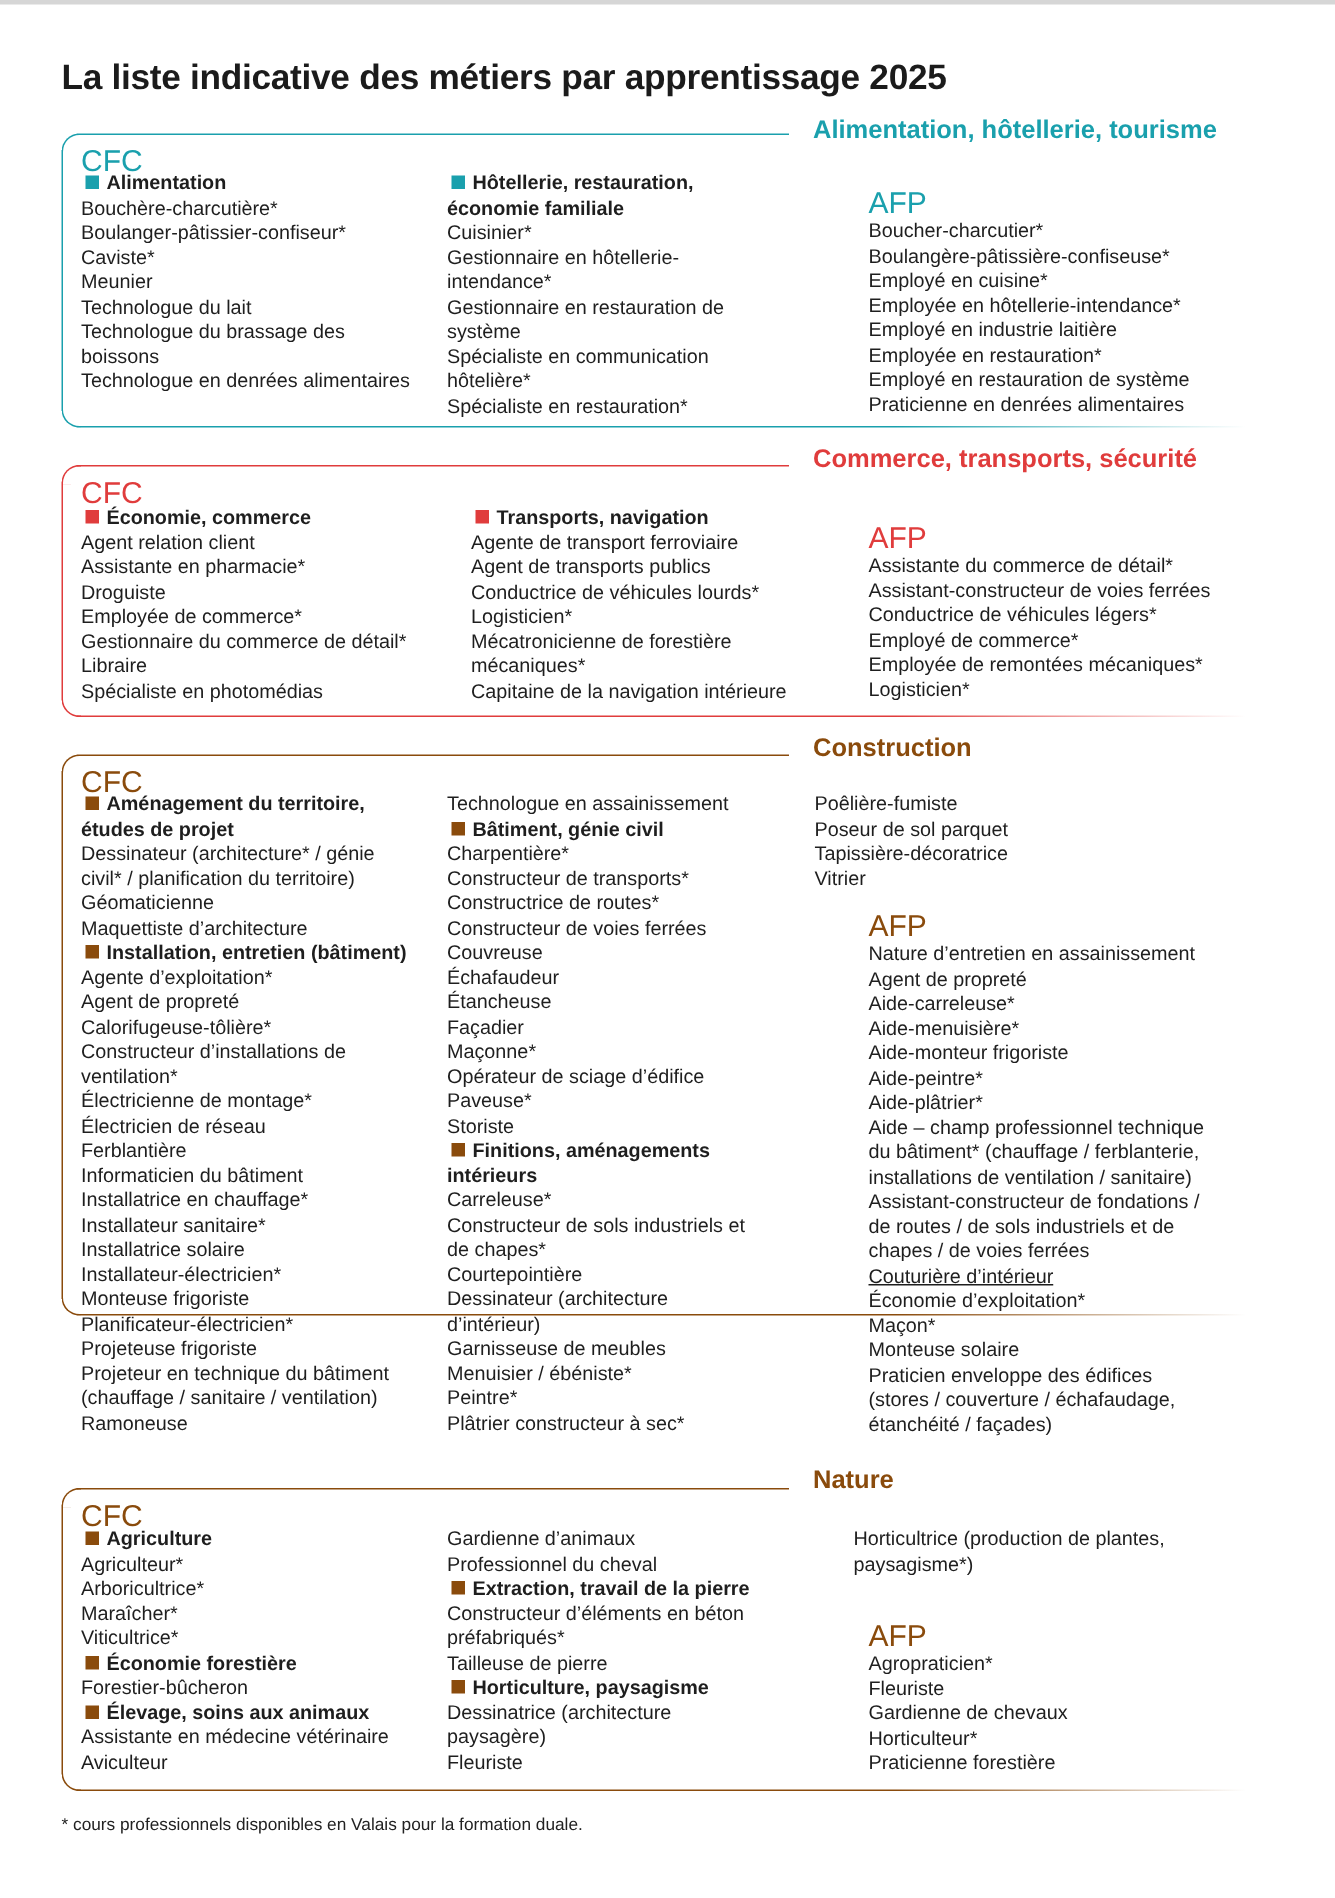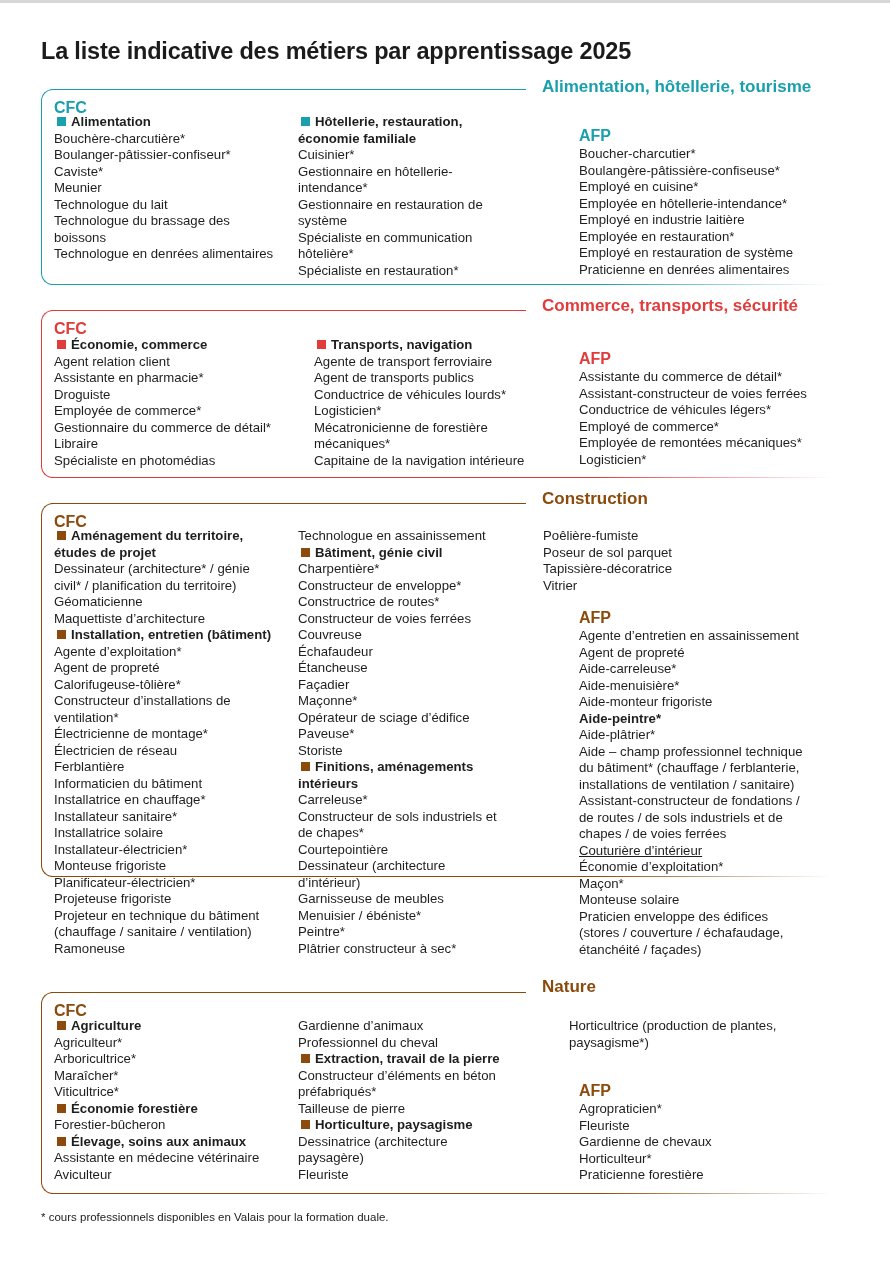--- a/index.html
+++ b/index.html
@@ -28,21 +28,21 @@
     position: absolute; left: 0; top: 11px; bottom: 11px; border-left: 1px solid var(--c);
   }
   .frame-bottom {
     position: absolute; left: 10px; bottom: 0; width: 780px; height: 1px;
     background: linear-gradient(to right, var(--c) 0%, var(--c) 70%, rgba(255,255,255,0) 100%);
   }
   .sec-title {
     position: absolute; left: 501px; top: -12px; margin: 0;
     font-size: 17px; font-weight: bold; color: var(--c); white-space: nowrap; background: #fff; padding: 0 0 0 0;
   }
-  .cfc, .afp { font-size: 16px; color: var(--c); margin: 0; line-height: 18px; font-weight: bold; }
+  .cfc, .afp { font-size: 20px; color: var(--c); margin: 0; line-height: 18px; }
   .cfc { position: absolute; left: 13px; top: 10px; }
   .col { position: absolute; font-size: 13.2px; line-height: 16.5px; }
   .col .line { display: block; white-space: nowrap; }
   .col .cat { font-weight: bold; }
   .col .sq {
     display: inline-block; width: 9px; height: 9px; background: var(--c); margin: 0 5px 0 3px; vertical-align: 0px;
   }
   .afp-block { position: absolute; font-size: 13.2px; line-height: 16.5px; }
   .afp-block .afp { margin-bottom: 1px; }
   .footnote { position: absolute; left: 41px; top: 1211px; font-size: 11.5px; color: #222; margin: 0; }
@@ -173,21 +173,21 @@
       <span class="line">Planificateur-électricien*</span>
       <span class="line">Projeteuse frigoriste</span>
       <span class="line">Projeteur en technique du bâtiment</span>
       <span class="line">(chauffage / sanitaire / ventilation)</span>
       <span class="line">Ramoneuse</span>
     </div>
   <div class="col" style="left:257px; top:25px;">
       <span class="line">Technologue en assainissement</span>
       <span class="line cat"><span class="sq"></span><span>Bâtiment, génie civil</span></span>
       <span class="line">Charpentière*</span>
-      <span class="line">Constructeur de enveloppe*</span>
+      <span class="line">Constructeur de transports*</span>
       <span class="line">Constructrice de routes*</span>
       <span class="line">Constructeur de voies ferrées</span>
       <span class="line">Couvreuse</span>
       <span class="line">Échafaudeur</span>
       <span class="line">Étancheuse</span>
       <span class="line">Façadier</span>
       <span class="line">Maçonne*</span>
       <span class="line">Opérateur de sciage d’édifice</span>
       <span class="line">Paveuse*</span>
       <span class="line">Storiste</span>
@@ -206,26 +206,26 @@
     </div>
   <div class="col" style="left:502px; top:25px;">
       <span class="line">Poêlière-fumiste</span>
       <span class="line">Poseur de sol parquet</span>
       <span class="line">Tapissière-décoratrice</span>
       <span class="line">Vitrier</span>
     </div>
   <div class="afp-block" style="left:538px; top:106px;">
     <p class="afp">AFP</p>
     <div>
-        <span style="display: block; white-space: nowrap;">Agente d’entretien en assainissement</span>
+        <span style="display: block; white-space: nowrap;">Nature d’entretien en assainissement</span>
         <span style="display: block; white-space: nowrap;">Agent de propreté</span>
         <span style="display: block; white-space: nowrap;">Aide-carreleuse*</span>
         <span style="display: block; white-space: nowrap;">Aide-menuisière*</span>
         <span style="display: block; white-space: nowrap;">Aide-monteur frigoriste</span>
-        <span style="display: block; white-space: nowrap; font-weight: bold;">Aide-peintre*</span>
+        <span style="display: block; white-space: nowrap;">Aide-peintre*</span>
         <span style="display: block; white-space: nowrap;">Aide-plâtrier*</span>
         <span style="display: block; white-space: nowrap;">Aide – champ professionnel technique</span>
         <span style="display: block; white-space: nowrap;">du bâtiment* (chauffage / ferblanterie,</span>
         <span style="display: block; white-space: nowrap;">installations de ventilation / sanitaire)</span>
         <span style="display: block; white-space: nowrap;">Assistant-constructeur de fondations /</span>
         <span style="display: block; white-space: nowrap;">de routes / de sols industriels et de</span>
         <span style="display: block; white-space: nowrap;">chapes / de voies ferrées</span>
         <span style="display: block; white-space: nowrap; text-decoration: underline;">Couturière d’intérieur</span>
         <span style="display: block; white-space: nowrap;">Économie d’exploitation*</span>
         <span style="display: block; white-space: nowrap;">Maçon*</span>

